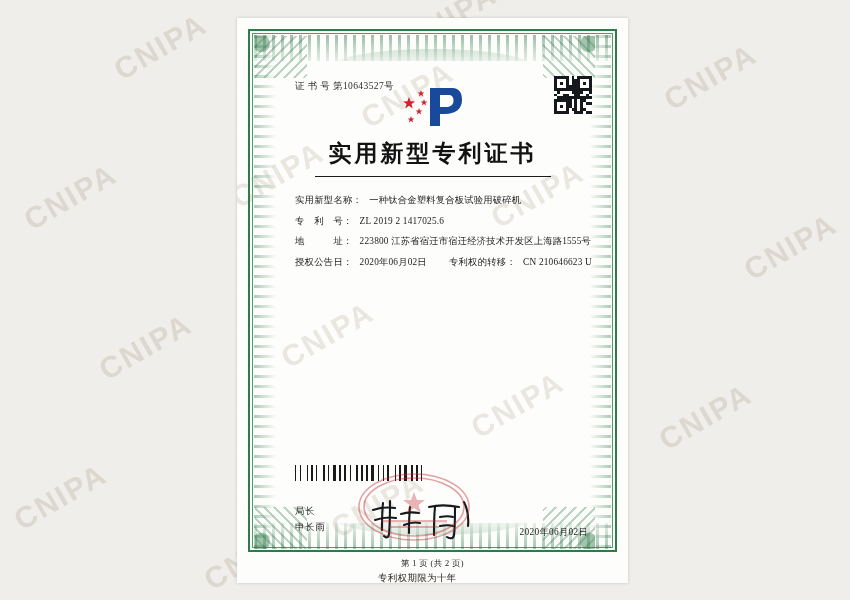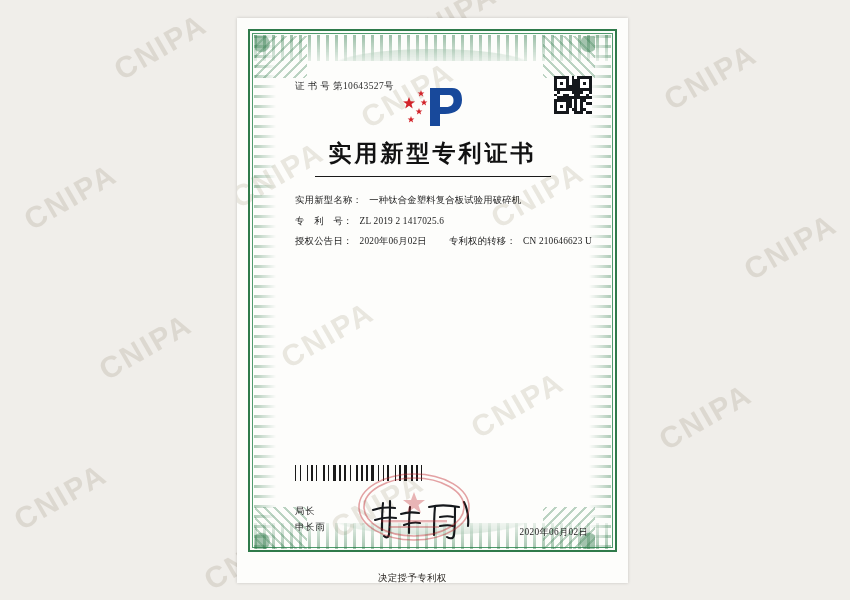--- a/index.html
+++ b/index.html
@@ -452,20 +452,24 @@
 
     <div class="fields">
       <div class="row">
         <span class="lbl">实用新型名称：</span>
         <span class="val">一种钛合金塑料复合板试验用破碎机</span>
       </div>
       <div class="row">
         <span class="lbl">专　利　号：</span>
         <span class="val">ZL 2019 2 1417025.6</span>
       </div>
+      <div class="row">
+        <span class="lbl">地　　　址：</span>
+        <span class="val">223800 江苏省宿迁市宿迁经济技术开发区上海路1555号</span>
+      </div>
       <div class="row-two">
         <span class="grp">
           <span class="lbl">授权公告日：</span>
           <span class="val">2020年06月02日</span>
         </span>
         <span class="grp">
           <span class="lbl">专利权的转移：</span>
           <span class="val">CN 210646623 U</span>
         </span>
       </div>
@@ -551,16 +555,17 @@
       </g>
       <g fill="#c0242b" opacity=".8">
         <polygon points="59,22 62,30 70,30 63.5,35 66,43 59,38 52,43 54.5,35 48,30 56,30"></polygon>
         <rect x="26" y="50" width="66" height="2.4"></rect>
         <rect x="34" y="56" width="50" height="2"></rect>
       </g>
     </svg>
 
     <div class="sig-date">2020年06月02日</div>
 
+    <div class="page-foot">第 1 页 (共 2 页)</div>
   </div>
 </div>
 
-<div id="note">决定授予专利权</div>
+<div id="note">专利权期限为十年</div>
 
 </body></html>

